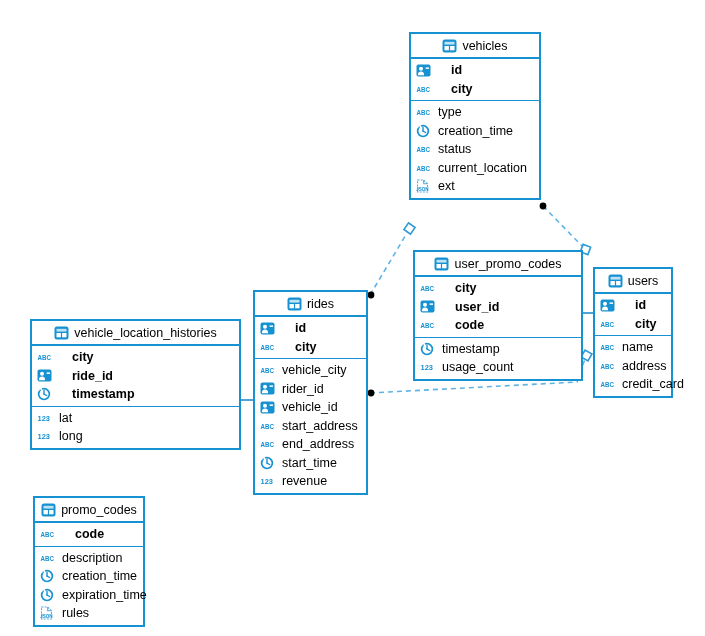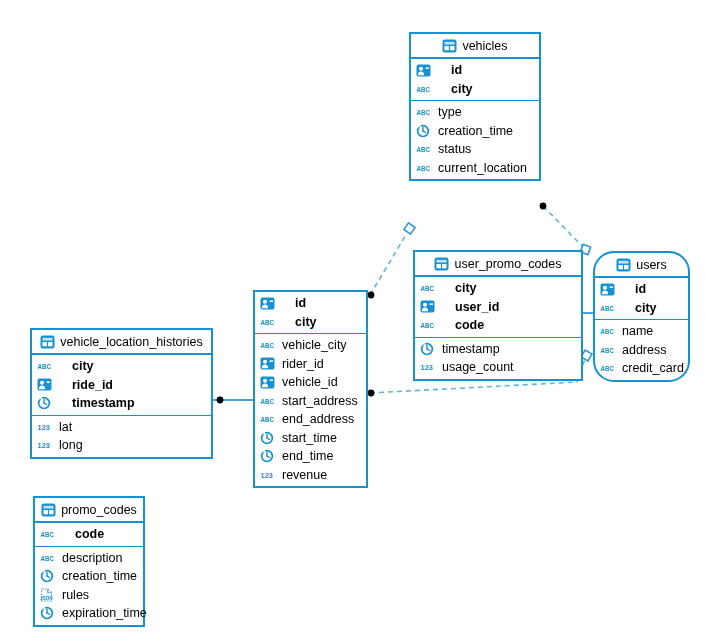--- a/index.html
+++ b/index.html
@@ -115,374 +115,383 @@
           <span class="lbl">status</span>
         </div>
         <div class="row">
           <span class="icon">
             <svg width="16" height="10" viewBox="0 0 16 10">
               <text x="0.5" y="8.2" font-size="7.6" font-weight="bold" fill="#1691d2" font-family="Liberation Sans, sans-serif" textLength="13.5" lengthAdjust="spacingAndGlyphs">ABC</text>
             </svg>
           </span>
           <span class="lbl">current_location</span>
         </div>
-      </div>
-    </div>
-  <div class="erd-table" style="left:413px;top:250px;width:170px;">
-      <div class="hdr">
-        <span class="icon" style="width:15px;min-width:15px">
-          <svg width="15" height="14" viewBox="0 0 15 14">
-            <rect x="0.5" y="0.5" width="14" height="13" rx="2.5" fill="#1691d2"></rect>
-            <rect x="2.5" y="2.8" width="10" height="2.8" fill="#bfe3f5"></rect>
-            <rect x="2.5" y="7" width="4.4" height="4.3" fill="#fff"></rect>
-            <rect x="8.1" y="7" width="4.4" height="4.3" fill="#fff"></rect>
-          </svg>
-        </span>
-        <span>user_promo_codes</span>
-      </div>
-      <div class="sec">
-        <div class="row key">
-          <span class="icon">
-            <svg width="16" height="10" viewBox="0 0 16 10">
-              <text x="0.5" y="8.2" font-size="7.6" font-weight="bold" fill="#1691d2" font-family="Liberation Sans, sans-serif" textLength="13.5" lengthAdjust="spacingAndGlyphs">ABC</text>
-            </svg>
-          </span>
-          <span class="lbl">city</span>
-        </div>
-        <div class="row key">
-          <span class="icon">
-            <svg width="15" height="13" viewBox="0 0 15 13">
-              <rect x="0.5" y="0.5" width="14" height="12" rx="2" fill="#1691d2"></rect>
-              <circle cx="5" cy="4.8" r="2" fill="#fff"></circle>
-              <path d="M1.9 11.2 C1.9 8.7 3.2 7.6 5 7.6 C6.8 7.6 8.1 8.7 8.1 11.2 Z" fill="#fff"></path>
-              <rect x="9.6" y="3.4" width="3.4" height="1.5" fill="#fff"></rect>
-            </svg>
-          </span>
-          <span class="lbl">user_id</span>
-        </div>
-        <div class="row key">
-          <span class="icon">
-            <svg width="16" height="10" viewBox="0 0 16 10">
-              <text x="0.5" y="8.2" font-size="7.6" font-weight="bold" fill="#1691d2" font-family="Liberation Sans, sans-serif" textLength="13.5" lengthAdjust="spacingAndGlyphs">ABC</text>
-            </svg>
-          </span>
-          <span class="lbl">code</span>
-        </div>
-      </div>
-      <div class="sec">
-        <div class="row">
-          <span class="icon">
-            <svg width="14" height="14" viewBox="0 0 14 14">
-              <circle cx="7" cy="7.1" r="5.4" fill="#fff" stroke="#1691d2" stroke-width="1.7"></circle>
-              <path d="M7 7.1 L0.4 2.6 L4 -0.6 Z" fill="#fff"></path>
-              <line x1="2.6" y1="2.7" x2="3.6" y2="3.7" stroke="#1691d2" stroke-width="1.3"></line>
-              <line x1="7" y1="7.1" x2="7" y2="3.4" stroke="#1691d2" stroke-width="1.4" stroke-linecap="round"></line>
-              <line x1="7" y1="7.1" x2="9.7" y2="8.5" stroke="#1691d2" stroke-width="1.4" stroke-linecap="round"></line>
-            </svg>
-          </span>
-          <span class="lbl">timestamp</span>
-        </div>
-        <div class="row">
-          <span class="icon">
-            <svg width="16" height="10" viewBox="0 0 16 10">
-              <text x="0.5" y="8.2" font-size="8" font-weight="bold" fill="#1691d2" font-family="Liberation Sans, sans-serif" textLength="12.5" lengthAdjust="spacingAndGlyphs">123</text>
-            </svg>
-          </span>
-          <span class="lbl">usage_count</span>
-        </div>
-      </div>
-    </div>
-  <div class="erd-table" style="left:593px;top:251px;width:97px;border-radius:21px;">
-      <div class="hdr">
-        <span class="icon" style="width:15px;min-width:15px">
-          <svg width="15" height="14" viewBox="0 0 15 14">
-            <rect x="0.5" y="0.5" width="14" height="13" rx="2.5" fill="#1691d2"></rect>
-            <rect x="2.5" y="2.8" width="10" height="2.8" fill="#bfe3f5"></rect>
-            <rect x="2.5" y="7" width="4.4" height="4.3" fill="#fff"></rect>
-            <rect x="8.1" y="7" width="4.4" height="4.3" fill="#fff"></rect>
-          </svg>
-        </span>
-        <span>users</span>
-      </div>
-      <div class="sec">
-        <div class="row key">
-          <span class="icon">
-            <svg width="15" height="13" viewBox="0 0 15 13">
-              <rect x="0.5" y="0.5" width="14" height="12" rx="2" fill="#1691d2"></rect>
-              <circle cx="5" cy="4.8" r="2" fill="#fff"></circle>
-              <path d="M1.9 11.2 C1.9 8.7 3.2 7.6 5 7.6 C6.8 7.6 8.1 8.7 8.1 11.2 Z" fill="#fff"></path>
-              <rect x="9.6" y="3.4" width="3.4" height="1.5" fill="#fff"></rect>
-            </svg>
-          </span>
-          <span class="lbl">id</span>
-        </div>
-        <div class="row key">
-          <span class="icon">
-            <svg width="16" height="10" viewBox="0 0 16 10">
-              <text x="0.5" y="8.2" font-size="7.6" font-weight="bold" fill="#1691d2" font-family="Liberation Sans, sans-serif" textLength="13.5" lengthAdjust="spacingAndGlyphs">ABC</text>
-            </svg>
-          </span>
-          <span class="lbl">city</span>
-        </div>
-      </div>
-      <div class="sec">
-        <div class="row">
-          <span class="icon">
-            <svg width="16" height="10" viewBox="0 0 16 10">
-              <text x="0.5" y="8.2" font-size="7.6" font-weight="bold" fill="#1691d2" font-family="Liberation Sans, sans-serif" textLength="13.5" lengthAdjust="spacingAndGlyphs">ABC</text>
-            </svg>
-          </span>
-          <span class="lbl">name</span>
-        </div>
-        <div class="row">
-          <span class="icon">
-            <svg width="16" height="10" viewBox="0 0 16 10">
-              <text x="0.5" y="8.2" font-size="7.6" font-weight="bold" fill="#1691d2" font-family="Liberation Sans, sans-serif" textLength="13.5" lengthAdjust="spacingAndGlyphs">ABC</text>
-            </svg>
-          </span>
-          <span class="lbl">address</span>
-        </div>
-        <div class="row">
-          <span class="icon">
-            <svg width="16" height="10" viewBox="0 0 16 10">
-              <text x="0.5" y="8.2" font-size="7.6" font-weight="bold" fill="#1691d2" font-family="Liberation Sans, sans-serif" textLength="13.5" lengthAdjust="spacingAndGlyphs">ABC</text>
-            </svg>
-          </span>
-          <span class="lbl">credit_card</span>
-        </div>
-      </div>
-    </div>
-  <div class="erd-table" style="left:253px;top:290px;width:115px;">
-      <div class="sec">
-        <div class="row key">
-          <span class="icon">
-            <svg width="15" height="13" viewBox="0 0 15 13">
-              <rect x="0.5" y="0.5" width="14" height="12" rx="2" fill="#1691d2"></rect>
-              <circle cx="5" cy="4.8" r="2" fill="#fff"></circle>
-              <path d="M1.9 11.2 C1.9 8.7 3.2 7.6 5 7.6 C6.8 7.6 8.1 8.7 8.1 11.2 Z" fill="#fff"></path>
-              <rect x="9.6" y="3.4" width="3.4" height="1.5" fill="#fff"></rect>
-            </svg>
-          </span>
-          <span class="lbl">id</span>
-        </div>
-        <div class="row key">
-          <span class="icon">
-            <svg width="16" height="10" viewBox="0 0 16 10">
-              <text x="0.5" y="8.2" font-size="7.6" font-weight="bold" fill="#1691d2" font-family="Liberation Sans, sans-serif" textLength="13.5" lengthAdjust="spacingAndGlyphs">ABC</text>
-            </svg>
-          </span>
-          <span class="lbl">city</span>
-        </div>
-      </div>
-      <div class="sec">
-        <div class="row">
-          <span class="icon">
-            <svg width="16" height="10" viewBox="0 0 16 10">
-              <text x="0.5" y="8.2" font-size="7.6" font-weight="bold" fill="#1691d2" font-family="Liberation Sans, sans-serif" textLength="13.5" lengthAdjust="spacingAndGlyphs">ABC</text>
-            </svg>
-          </span>
-          <span class="lbl">vehicle_city</span>
-        </div>
-        <div class="row">
-          <span class="icon">
-            <svg width="15" height="13" viewBox="0 0 15 13">
-              <rect x="0.5" y="0.5" width="14" height="12" rx="2" fill="#1691d2"></rect>
-              <circle cx="5" cy="4.8" r="2" fill="#fff"></circle>
-              <path d="M1.9 11.2 C1.9 8.7 3.2 7.6 5 7.6 C6.8 7.6 8.1 8.7 8.1 11.2 Z" fill="#fff"></path>
-              <rect x="9.6" y="3.4" width="3.4" height="1.5" fill="#fff"></rect>
-            </svg>
-          </span>
-          <span class="lbl">rider_id</span>
-        </div>
-        <div class="row">
-          <span class="icon">
-            <svg width="15" height="13" viewBox="0 0 15 13">
-              <rect x="0.5" y="0.5" width="14" height="12" rx="2" fill="#1691d2"></rect>
-              <circle cx="5" cy="4.8" r="2" fill="#fff"></circle>
-              <path d="M1.9 11.2 C1.9 8.7 3.2 7.6 5 7.6 C6.8 7.6 8.1 8.7 8.1 11.2 Z" fill="#fff"></path>
-              <rect x="9.6" y="3.4" width="3.4" height="1.5" fill="#fff"></rect>
-            </svg>
-          </span>
-          <span class="lbl">vehicle_id</span>
-        </div>
-        <div class="row">
-          <span class="icon">
-            <svg width="16" height="10" viewBox="0 0 16 10">
-              <text x="0.5" y="8.2" font-size="7.6" font-weight="bold" fill="#1691d2" font-family="Liberation Sans, sans-serif" textLength="13.5" lengthAdjust="spacingAndGlyphs">ABC</text>
-            </svg>
-          </span>
-          <span class="lbl">start_address</span>
-        </div>
-        <div class="row">
-          <span class="icon">
-            <svg width="16" height="10" viewBox="0 0 16 10">
-              <text x="0.5" y="8.2" font-size="7.6" font-weight="bold" fill="#1691d2" font-family="Liberation Sans, sans-serif" textLength="13.5" lengthAdjust="spacingAndGlyphs">ABC</text>
-            </svg>
-          </span>
-          <span class="lbl">end_address</span>
-        </div>
-        <div class="row">
-          <span class="icon">
-            <svg width="14" height="14" viewBox="0 0 14 14">
-              <circle cx="7" cy="7.1" r="5.4" fill="#fff" stroke="#1691d2" stroke-width="1.7"></circle>
-              <path d="M7 7.1 L0.4 2.6 L4 -0.6 Z" fill="#fff"></path>
-              <line x1="2.6" y1="2.7" x2="3.6" y2="3.7" stroke="#1691d2" stroke-width="1.3"></line>
-              <line x1="7" y1="7.1" x2="7" y2="3.4" stroke="#1691d2" stroke-width="1.4" stroke-linecap="round"></line>
-              <line x1="7" y1="7.1" x2="9.7" y2="8.5" stroke="#1691d2" stroke-width="1.4" stroke-linecap="round"></line>
-            </svg>
-          </span>
-          <span class="lbl">start_time</span>
-        </div>
-        <div class="row">
-          <span class="icon">
-            <svg width="14" height="14" viewBox="0 0 14 14">
-              <circle cx="7" cy="7.1" r="5.4" fill="#fff" stroke="#1691d2" stroke-width="1.7"></circle>
-              <path d="M7 7.1 L0.4 2.6 L4 -0.6 Z" fill="#fff"></path>
-              <line x1="2.6" y1="2.7" x2="3.6" y2="3.7" stroke="#1691d2" stroke-width="1.3"></line>
-              <line x1="7" y1="7.1" x2="7" y2="3.4" stroke="#1691d2" stroke-width="1.4" stroke-linecap="round"></line>
-              <line x1="7" y1="7.1" x2="9.7" y2="8.5" stroke="#1691d2" stroke-width="1.4" stroke-linecap="round"></line>
-            </svg>
-          </span>
-          <span class="lbl">end_time</span>
-        </div>
-        <div class="row">
-          <span class="icon">
-            <svg width="16" height="10" viewBox="0 0 16 10">
-              <text x="0.5" y="8.2" font-size="8" font-weight="bold" fill="#1691d2" font-family="Liberation Sans, sans-serif" textLength="12.5" lengthAdjust="spacingAndGlyphs">123</text>
-            </svg>
-          </span>
-          <span class="lbl">revenue</span>
-        </div>
-      </div>
-    </div>
-  <div class="erd-table" style="left:30px;top:328px;width:183px;">
-      <div class="hdr">
-        <span class="icon" style="width:15px;min-width:15px">
-          <svg width="15" height="14" viewBox="0 0 15 14">
-            <rect x="0.5" y="0.5" width="14" height="13" rx="2.5" fill="#1691d2"></rect>
-            <rect x="2.5" y="2.8" width="10" height="2.8" fill="#bfe3f5"></rect>
-            <rect x="2.5" y="7" width="4.4" height="4.3" fill="#fff"></rect>
-            <rect x="8.1" y="7" width="4.4" height="4.3" fill="#fff"></rect>
-          </svg>
-        </span>
-        <span>vehicle_location_histories</span>
-      </div>
-      <div class="sec">
-        <div class="row key">
-          <span class="icon">
-            <svg width="16" height="10" viewBox="0 0 16 10">
-              <text x="0.5" y="8.2" font-size="7.6" font-weight="bold" fill="#1691d2" font-family="Liberation Sans, sans-serif" textLength="13.5" lengthAdjust="spacingAndGlyphs">ABC</text>
-            </svg>
-          </span>
-          <span class="lbl">city</span>
-        </div>
-        <div class="row key">
-          <span class="icon">
-            <svg width="15" height="13" viewBox="0 0 15 13">
-              <rect x="0.5" y="0.5" width="14" height="12" rx="2" fill="#1691d2"></rect>
-              <circle cx="5" cy="4.8" r="2" fill="#fff"></circle>
-              <path d="M1.9 11.2 C1.9 8.7 3.2 7.6 5 7.6 C6.8 7.6 8.1 8.7 8.1 11.2 Z" fill="#fff"></path>
-              <rect x="9.6" y="3.4" width="3.4" height="1.5" fill="#fff"></rect>
-            </svg>
-          </span>
-          <span class="lbl">ride_id</span>
-        </div>
-        <div class="row key">
-          <span class="icon">
-            <svg width="14" height="14" viewBox="0 0 14 14">
-              <circle cx="7" cy="7.1" r="5.4" fill="#fff" stroke="#1691d2" stroke-width="1.7"></circle>
-              <path d="M7 7.1 L0.4 2.6 L4 -0.6 Z" fill="#fff"></path>
-              <line x1="2.6" y1="2.7" x2="3.6" y2="3.7" stroke="#1691d2" stroke-width="1.3"></line>
-              <line x1="7" y1="7.1" x2="7" y2="3.4" stroke="#1691d2" stroke-width="1.4" stroke-linecap="round"></line>
-              <line x1="7" y1="7.1" x2="9.7" y2="8.5" stroke="#1691d2" stroke-width="1.4" stroke-linecap="round"></line>
-            </svg>
-          </span>
-          <span class="lbl">timestamp</span>
-        </div>
-      </div>
-      <div class="sec">
-        <div class="row">
-          <span class="icon">
-            <svg width="16" height="10" viewBox="0 0 16 10">
-              <text x="0.5" y="8.2" font-size="8" font-weight="bold" fill="#1691d2" font-family="Liberation Sans, sans-serif" textLength="12.5" lengthAdjust="spacingAndGlyphs">123</text>
-            </svg>
-          </span>
-          <span class="lbl">lat</span>
-        </div>
-        <div class="row">
-          <span class="icon">
-            <svg width="16" height="10" viewBox="0 0 16 10">
-              <text x="0.5" y="8.2" font-size="8" font-weight="bold" fill="#1691d2" font-family="Liberation Sans, sans-serif" textLength="12.5" lengthAdjust="spacingAndGlyphs">123</text>
-            </svg>
-          </span>
-          <span class="lbl">long</span>
-        </div>
-      </div>
-    </div>
-  <div class="erd-table" style="left:33px;top:496px;width:112px;">
-      <div class="hdr">
-        <span class="icon" style="width:15px;min-width:15px">
-          <svg width="15" height="14" viewBox="0 0 15 14">
-            <rect x="0.5" y="0.5" width="14" height="13" rx="2.5" fill="#1691d2"></rect>
-            <rect x="2.5" y="2.8" width="10" height="2.8" fill="#bfe3f5"></rect>
-            <rect x="2.5" y="7" width="4.4" height="4.3" fill="#fff"></rect>
-            <rect x="8.1" y="7" width="4.4" height="4.3" fill="#fff"></rect>
-          </svg>
-        </span>
-        <span>promo_codes</span>
-      </div>
-      <div class="sec">
-        <div class="row key">
-          <span class="icon">
-            <svg width="16" height="10" viewBox="0 0 16 10">
-              <text x="0.5" y="8.2" font-size="7.6" font-weight="bold" fill="#1691d2" font-family="Liberation Sans, sans-serif" textLength="13.5" lengthAdjust="spacingAndGlyphs">ABC</text>
-            </svg>
-          </span>
-          <span class="lbl">code</span>
-        </div>
-      </div>
-      <div class="sec">
-        <div class="row">
-          <span class="icon">
-            <svg width="16" height="10" viewBox="0 0 16 10">
-              <text x="0.5" y="8.2" font-size="7.6" font-weight="bold" fill="#1691d2" font-family="Liberation Sans, sans-serif" textLength="13.5" lengthAdjust="spacingAndGlyphs">ABC</text>
-            </svg>
-          </span>
-          <span class="lbl">description</span>
-        </div>
-        <div class="row">
-          <span class="icon">
-            <svg width="14" height="14" viewBox="0 0 14 14">
-              <circle cx="7" cy="7.1" r="5.4" fill="#fff" stroke="#1691d2" stroke-width="1.7"></circle>
-              <path d="M7 7.1 L0.4 2.6 L4 -0.6 Z" fill="#fff"></path>
-              <line x1="2.6" y1="2.7" x2="3.6" y2="3.7" stroke="#1691d2" stroke-width="1.3"></line>
-              <line x1="7" y1="7.1" x2="7" y2="3.4" stroke="#1691d2" stroke-width="1.4" stroke-linecap="round"></line>
-              <line x1="7" y1="7.1" x2="9.7" y2="8.5" stroke="#1691d2" stroke-width="1.4" stroke-linecap="round"></line>
-            </svg>
-          </span>
-          <span class="lbl">creation_time</span>
-        </div>
         <div class="row">
           <span class="icon">
             <svg width="13" height="14" viewBox="0 0 13 14">
               <path d="M1.5 1 h6.2 l3.8 3.8 V13 H1.5 Z" fill="#fff" stroke="#5aa9d8" stroke-width="1.1" stroke-dasharray="2 1.2"></path>
               <path d="M7.7 1 v3.8 h3.8" fill="none" stroke="#5aa9d8" stroke-width="1.1"></path>
               <text x="6.4" y="11.8" font-size="4.6" font-weight="bold" fill="#1691d2" text-anchor="middle" font-family="Liberation Sans, sans-serif">JSON</text>
             </svg>
           </span>
+          <span class="lbl">ext</span>
+        </div>
+      </div>
+    </div>
+  <div class="erd-table" style="left:413px;top:250px;width:170px;">
+      <div class="hdr">
+        <span class="icon" style="width:15px;min-width:15px">
+          <svg width="15" height="14" viewBox="0 0 15 14">
+            <rect x="0.5" y="0.5" width="14" height="13" rx="2.5" fill="#1691d2"></rect>
+            <rect x="2.5" y="2.8" width="10" height="2.8" fill="#bfe3f5"></rect>
+            <rect x="2.5" y="7" width="4.4" height="4.3" fill="#fff"></rect>
+            <rect x="8.1" y="7" width="4.4" height="4.3" fill="#fff"></rect>
+          </svg>
+        </span>
+        <span>user_promo_codes</span>
+      </div>
+      <div class="sec">
+        <div class="row key">
+          <span class="icon">
+            <svg width="16" height="10" viewBox="0 0 16 10">
+              <text x="0.5" y="8.2" font-size="7.6" font-weight="bold" fill="#1691d2" font-family="Liberation Sans, sans-serif" textLength="13.5" lengthAdjust="spacingAndGlyphs">ABC</text>
+            </svg>
+          </span>
+          <span class="lbl">city</span>
+        </div>
+        <div class="row key">
+          <span class="icon">
+            <svg width="15" height="13" viewBox="0 0 15 13">
+              <rect x="0.5" y="0.5" width="14" height="12" rx="2" fill="#1691d2"></rect>
+              <circle cx="5" cy="4.8" r="2" fill="#fff"></circle>
+              <path d="M1.9 11.2 C1.9 8.7 3.2 7.6 5 7.6 C6.8 7.6 8.1 8.7 8.1 11.2 Z" fill="#fff"></path>
+              <rect x="9.6" y="3.4" width="3.4" height="1.5" fill="#fff"></rect>
+            </svg>
+          </span>
+          <span class="lbl">user_id</span>
+        </div>
+        <div class="row key">
+          <span class="icon">
+            <svg width="16" height="10" viewBox="0 0 16 10">
+              <text x="0.5" y="8.2" font-size="7.6" font-weight="bold" fill="#1691d2" font-family="Liberation Sans, sans-serif" textLength="13.5" lengthAdjust="spacingAndGlyphs">ABC</text>
+            </svg>
+          </span>
+          <span class="lbl">code</span>
+        </div>
+      </div>
+      <div class="sec">
+        <div class="row">
+          <span class="icon">
+            <svg width="14" height="14" viewBox="0 0 14 14">
+              <circle cx="7" cy="7.1" r="5.4" fill="#fff" stroke="#1691d2" stroke-width="1.7"></circle>
+              <path d="M7 7.1 L0.4 2.6 L4 -0.6 Z" fill="#fff"></path>
+              <line x1="2.6" y1="2.7" x2="3.6" y2="3.7" stroke="#1691d2" stroke-width="1.3"></line>
+              <line x1="7" y1="7.1" x2="7" y2="3.4" stroke="#1691d2" stroke-width="1.4" stroke-linecap="round"></line>
+              <line x1="7" y1="7.1" x2="9.7" y2="8.5" stroke="#1691d2" stroke-width="1.4" stroke-linecap="round"></line>
+            </svg>
+          </span>
+          <span class="lbl">timestamp</span>
+        </div>
+        <div class="row">
+          <span class="icon">
+            <svg width="16" height="10" viewBox="0 0 16 10">
+              <text x="0.5" y="8.2" font-size="8" font-weight="bold" fill="#1691d2" font-family="Liberation Sans, sans-serif" textLength="12.5" lengthAdjust="spacingAndGlyphs">123</text>
+            </svg>
+          </span>
+          <span class="lbl">usage_count</span>
+        </div>
+      </div>
+    </div>
+  <div class="erd-table" style="left:593px;top:267px;width:80px;">
+      <div class="hdr">
+        <span class="icon" style="width:15px;min-width:15px">
+          <svg width="15" height="14" viewBox="0 0 15 14">
+            <rect x="0.5" y="0.5" width="14" height="13" rx="2.5" fill="#1691d2"></rect>
+            <rect x="2.5" y="2.8" width="10" height="2.8" fill="#bfe3f5"></rect>
+            <rect x="2.5" y="7" width="4.4" height="4.3" fill="#fff"></rect>
+            <rect x="8.1" y="7" width="4.4" height="4.3" fill="#fff"></rect>
+          </svg>
+        </span>
+        <span>users</span>
+      </div>
+      <div class="sec">
+        <div class="row key">
+          <span class="icon">
+            <svg width="15" height="13" viewBox="0 0 15 13">
+              <rect x="0.5" y="0.5" width="14" height="12" rx="2" fill="#1691d2"></rect>
+              <circle cx="5" cy="4.8" r="2" fill="#fff"></circle>
+              <path d="M1.9 11.2 C1.9 8.7 3.2 7.6 5 7.6 C6.8 7.6 8.1 8.7 8.1 11.2 Z" fill="#fff"></path>
+              <rect x="9.6" y="3.4" width="3.4" height="1.5" fill="#fff"></rect>
+            </svg>
+          </span>
+          <span class="lbl">id</span>
+        </div>
+        <div class="row key">
+          <span class="icon">
+            <svg width="16" height="10" viewBox="0 0 16 10">
+              <text x="0.5" y="8.2" font-size="7.6" font-weight="bold" fill="#1691d2" font-family="Liberation Sans, sans-serif" textLength="13.5" lengthAdjust="spacingAndGlyphs">ABC</text>
+            </svg>
+          </span>
+          <span class="lbl">city</span>
+        </div>
+      </div>
+      <div class="sec">
+        <div class="row">
+          <span class="icon">
+            <svg width="16" height="10" viewBox="0 0 16 10">
+              <text x="0.5" y="8.2" font-size="7.6" font-weight="bold" fill="#1691d2" font-family="Liberation Sans, sans-serif" textLength="13.5" lengthAdjust="spacingAndGlyphs">ABC</text>
+            </svg>
+          </span>
+          <span class="lbl">name</span>
+        </div>
+        <div class="row">
+          <span class="icon">
+            <svg width="16" height="10" viewBox="0 0 16 10">
+              <text x="0.5" y="8.2" font-size="7.6" font-weight="bold" fill="#1691d2" font-family="Liberation Sans, sans-serif" textLength="13.5" lengthAdjust="spacingAndGlyphs">ABC</text>
+            </svg>
+          </span>
+          <span class="lbl">address</span>
+        </div>
+        <div class="row">
+          <span class="icon">
+            <svg width="16" height="10" viewBox="0 0 16 10">
+              <text x="0.5" y="8.2" font-size="7.6" font-weight="bold" fill="#1691d2" font-family="Liberation Sans, sans-serif" textLength="13.5" lengthAdjust="spacingAndGlyphs">ABC</text>
+            </svg>
+          </span>
+          <span class="lbl">credit_card</span>
+        </div>
+      </div>
+    </div>
+  <div class="erd-table" style="left:253px;top:290px;width:115px;">
+      <div class="hdr">
+        <span class="icon" style="width:15px;min-width:15px">
+          <svg width="15" height="14" viewBox="0 0 15 14">
+            <rect x="0.5" y="0.5" width="14" height="13" rx="2.5" fill="#1691d2"></rect>
+            <rect x="2.5" y="2.8" width="10" height="2.8" fill="#bfe3f5"></rect>
+            <rect x="2.5" y="7" width="4.4" height="4.3" fill="#fff"></rect>
+            <rect x="8.1" y="7" width="4.4" height="4.3" fill="#fff"></rect>
+          </svg>
+        </span>
+        <span>rides</span>
+      </div>
+      <div class="sec">
+        <div class="row key">
+          <span class="icon">
+            <svg width="15" height="13" viewBox="0 0 15 13">
+              <rect x="0.5" y="0.5" width="14" height="12" rx="2" fill="#1691d2"></rect>
+              <circle cx="5" cy="4.8" r="2" fill="#fff"></circle>
+              <path d="M1.9 11.2 C1.9 8.7 3.2 7.6 5 7.6 C6.8 7.6 8.1 8.7 8.1 11.2 Z" fill="#fff"></path>
+              <rect x="9.6" y="3.4" width="3.4" height="1.5" fill="#fff"></rect>
+            </svg>
+          </span>
+          <span class="lbl">id</span>
+        </div>
+        <div class="row key">
+          <span class="icon">
+            <svg width="16" height="10" viewBox="0 0 16 10">
+              <text x="0.5" y="8.2" font-size="7.6" font-weight="bold" fill="#1691d2" font-family="Liberation Sans, sans-serif" textLength="13.5" lengthAdjust="spacingAndGlyphs">ABC</text>
+            </svg>
+          </span>
+          <span class="lbl">city</span>
+        </div>
+      </div>
+      <div class="sec">
+        <div class="row">
+          <span class="icon">
+            <svg width="16" height="10" viewBox="0 0 16 10">
+              <text x="0.5" y="8.2" font-size="7.6" font-weight="bold" fill="#1691d2" font-family="Liberation Sans, sans-serif" textLength="13.5" lengthAdjust="spacingAndGlyphs">ABC</text>
+            </svg>
+          </span>
+          <span class="lbl">vehicle_city</span>
+        </div>
+        <div class="row">
+          <span class="icon">
+            <svg width="15" height="13" viewBox="0 0 15 13">
+              <rect x="0.5" y="0.5" width="14" height="12" rx="2" fill="#1691d2"></rect>
+              <circle cx="5" cy="4.8" r="2" fill="#fff"></circle>
+              <path d="M1.9 11.2 C1.9 8.7 3.2 7.6 5 7.6 C6.8 7.6 8.1 8.7 8.1 11.2 Z" fill="#fff"></path>
+              <rect x="9.6" y="3.4" width="3.4" height="1.5" fill="#fff"></rect>
+            </svg>
+          </span>
+          <span class="lbl">rider_id</span>
+        </div>
+        <div class="row">
+          <span class="icon">
+            <svg width="15" height="13" viewBox="0 0 15 13">
+              <rect x="0.5" y="0.5" width="14" height="12" rx="2" fill="#1691d2"></rect>
+              <circle cx="5" cy="4.8" r="2" fill="#fff"></circle>
+              <path d="M1.9 11.2 C1.9 8.7 3.2 7.6 5 7.6 C6.8 7.6 8.1 8.7 8.1 11.2 Z" fill="#fff"></path>
+              <rect x="9.6" y="3.4" width="3.4" height="1.5" fill="#fff"></rect>
+            </svg>
+          </span>
+          <span class="lbl">vehicle_id</span>
+        </div>
+        <div class="row">
+          <span class="icon">
+            <svg width="16" height="10" viewBox="0 0 16 10">
+              <text x="0.5" y="8.2" font-size="7.6" font-weight="bold" fill="#1691d2" font-family="Liberation Sans, sans-serif" textLength="13.5" lengthAdjust="spacingAndGlyphs">ABC</text>
+            </svg>
+          </span>
+          <span class="lbl">start_address</span>
+        </div>
+        <div class="row">
+          <span class="icon">
+            <svg width="16" height="10" viewBox="0 0 16 10">
+              <text x="0.5" y="8.2" font-size="7.6" font-weight="bold" fill="#1691d2" font-family="Liberation Sans, sans-serif" textLength="13.5" lengthAdjust="spacingAndGlyphs">ABC</text>
+            </svg>
+          </span>
+          <span class="lbl">end_address</span>
+        </div>
+        <div class="row">
+          <span class="icon">
+            <svg width="14" height="14" viewBox="0 0 14 14">
+              <circle cx="7" cy="7.1" r="5.4" fill="#fff" stroke="#1691d2" stroke-width="1.7"></circle>
+              <path d="M7 7.1 L0.4 2.6 L4 -0.6 Z" fill="#fff"></path>
+              <line x1="2.6" y1="2.7" x2="3.6" y2="3.7" stroke="#1691d2" stroke-width="1.3"></line>
+              <line x1="7" y1="7.1" x2="7" y2="3.4" stroke="#1691d2" stroke-width="1.4" stroke-linecap="round"></line>
+              <line x1="7" y1="7.1" x2="9.7" y2="8.5" stroke="#1691d2" stroke-width="1.4" stroke-linecap="round"></line>
+            </svg>
+          </span>
+          <span class="lbl">start_time</span>
+        </div>
+        <div class="row">
+          <span class="icon">
+            <svg width="16" height="10" viewBox="0 0 16 10">
+              <text x="0.5" y="8.2" font-size="8" font-weight="bold" fill="#1691d2" font-family="Liberation Sans, sans-serif" textLength="12.5" lengthAdjust="spacingAndGlyphs">123</text>
+            </svg>
+          </span>
+          <span class="lbl">revenue</span>
+        </div>
+      </div>
+    </div>
+  <div class="erd-table" style="left:30px;top:319px;width:211px;">
+      <div class="hdr">
+        <span class="icon" style="width:15px;min-width:15px">
+          <svg width="15" height="14" viewBox="0 0 15 14">
+            <rect x="0.5" y="0.5" width="14" height="13" rx="2.5" fill="#1691d2"></rect>
+            <rect x="2.5" y="2.8" width="10" height="2.8" fill="#bfe3f5"></rect>
+            <rect x="2.5" y="7" width="4.4" height="4.3" fill="#fff"></rect>
+            <rect x="8.1" y="7" width="4.4" height="4.3" fill="#fff"></rect>
+          </svg>
+        </span>
+        <span>vehicle_location_histories</span>
+      </div>
+      <div class="sec">
+        <div class="row key">
+          <span class="icon">
+            <svg width="16" height="10" viewBox="0 0 16 10">
+              <text x="0.5" y="8.2" font-size="7.6" font-weight="bold" fill="#1691d2" font-family="Liberation Sans, sans-serif" textLength="13.5" lengthAdjust="spacingAndGlyphs">ABC</text>
+            </svg>
+          </span>
+          <span class="lbl">city</span>
+        </div>
+        <div class="row key">
+          <span class="icon">
+            <svg width="15" height="13" viewBox="0 0 15 13">
+              <rect x="0.5" y="0.5" width="14" height="12" rx="2" fill="#1691d2"></rect>
+              <circle cx="5" cy="4.8" r="2" fill="#fff"></circle>
+              <path d="M1.9 11.2 C1.9 8.7 3.2 7.6 5 7.6 C6.8 7.6 8.1 8.7 8.1 11.2 Z" fill="#fff"></path>
+              <rect x="9.6" y="3.4" width="3.4" height="1.5" fill="#fff"></rect>
+            </svg>
+          </span>
+          <span class="lbl">ride_id</span>
+        </div>
+        <div class="row key">
+          <span class="icon">
+            <svg width="14" height="14" viewBox="0 0 14 14">
+              <circle cx="7" cy="7.1" r="5.4" fill="#fff" stroke="#1691d2" stroke-width="1.7"></circle>
+              <path d="M7 7.1 L0.4 2.6 L4 -0.6 Z" fill="#fff"></path>
+              <line x1="2.6" y1="2.7" x2="3.6" y2="3.7" stroke="#1691d2" stroke-width="1.3"></line>
+              <line x1="7" y1="7.1" x2="7" y2="3.4" stroke="#1691d2" stroke-width="1.4" stroke-linecap="round"></line>
+              <line x1="7" y1="7.1" x2="9.7" y2="8.5" stroke="#1691d2" stroke-width="1.4" stroke-linecap="round"></line>
+            </svg>
+          </span>
+          <span class="lbl">timestamp</span>
+        </div>
+      </div>
+      <div class="sec">
+        <div class="row">
+          <span class="icon">
+            <svg width="16" height="10" viewBox="0 0 16 10">
+              <text x="0.5" y="8.2" font-size="8" font-weight="bold" fill="#1691d2" font-family="Liberation Sans, sans-serif" textLength="12.5" lengthAdjust="spacingAndGlyphs">123</text>
+            </svg>
+          </span>
+          <span class="lbl">lat</span>
+        </div>
+        <div class="row">
+          <span class="icon">
+            <svg width="16" height="10" viewBox="0 0 16 10">
+              <text x="0.5" y="8.2" font-size="8" font-weight="bold" fill="#1691d2" font-family="Liberation Sans, sans-serif" textLength="12.5" lengthAdjust="spacingAndGlyphs">123</text>
+            </svg>
+          </span>
+          <span class="lbl">long</span>
+        </div>
+      </div>
+    </div>
+  <div class="erd-table" style="left:33px;top:496px;width:112px;">
+      <div class="hdr">
+        <span class="icon" style="width:15px;min-width:15px">
+          <svg width="15" height="14" viewBox="0 0 15 14">
+            <rect x="0.5" y="0.5" width="14" height="13" rx="2.5" fill="#1691d2"></rect>
+            <rect x="2.5" y="2.8" width="10" height="2.8" fill="#bfe3f5"></rect>
+            <rect x="2.5" y="7" width="4.4" height="4.3" fill="#fff"></rect>
+            <rect x="8.1" y="7" width="4.4" height="4.3" fill="#fff"></rect>
+          </svg>
+        </span>
+        <span>promo_codes</span>
+      </div>
+      <div class="sec">
+        <div class="row key">
+          <span class="icon">
+            <svg width="16" height="10" viewBox="0 0 16 10">
+              <text x="0.5" y="8.2" font-size="7.6" font-weight="bold" fill="#1691d2" font-family="Liberation Sans, sans-serif" textLength="13.5" lengthAdjust="spacingAndGlyphs">ABC</text>
+            </svg>
+          </span>
+          <span class="lbl">code</span>
+        </div>
+      </div>
+      <div class="sec">
+        <div class="row">
+          <span class="icon">
+            <svg width="16" height="10" viewBox="0 0 16 10">
+              <text x="0.5" y="8.2" font-size="7.6" font-weight="bold" fill="#1691d2" font-family="Liberation Sans, sans-serif" textLength="13.5" lengthAdjust="spacingAndGlyphs">ABC</text>
+            </svg>
+          </span>
+          <span class="lbl">description</span>
+        </div>
+        <div class="row">
+          <span class="icon">
+            <svg width="14" height="14" viewBox="0 0 14 14">
+              <circle cx="7" cy="7.1" r="5.4" fill="#fff" stroke="#1691d2" stroke-width="1.7"></circle>
+              <path d="M7 7.1 L0.4 2.6 L4 -0.6 Z" fill="#fff"></path>
+              <line x1="2.6" y1="2.7" x2="3.6" y2="3.7" stroke="#1691d2" stroke-width="1.3"></line>
+              <line x1="7" y1="7.1" x2="7" y2="3.4" stroke="#1691d2" stroke-width="1.4" stroke-linecap="round"></line>
+              <line x1="7" y1="7.1" x2="9.7" y2="8.5" stroke="#1691d2" stroke-width="1.4" stroke-linecap="round"></line>
+            </svg>
+          </span>
+          <span class="lbl">creation_time</span>
+        </div>
+        <div class="row">
+          <span class="icon">
+            <svg width="14" height="14" viewBox="0 0 14 14">
+              <circle cx="7" cy="7.1" r="5.4" fill="#fff" stroke="#1691d2" stroke-width="1.7"></circle>
+              <path d="M7 7.1 L0.4 2.6 L4 -0.6 Z" fill="#fff"></path>
+              <line x1="2.6" y1="2.7" x2="3.6" y2="3.7" stroke="#1691d2" stroke-width="1.3"></line>
+              <line x1="7" y1="7.1" x2="7" y2="3.4" stroke="#1691d2" stroke-width="1.4" stroke-linecap="round"></line>
+              <line x1="7" y1="7.1" x2="9.7" y2="8.5" stroke="#1691d2" stroke-width="1.4" stroke-linecap="round"></line>
+            </svg>
+          </span>
+          <span class="lbl">expiration_time</span>
+        </div>
+        <div class="row">
+          <span class="icon">
+            <svg width="13" height="14" viewBox="0 0 13 14">
+              <path d="M1.5 1 h6.2 l3.8 3.8 V13 H1.5 Z" fill="#fff" stroke="#5aa9d8" stroke-width="1.1" stroke-dasharray="2 1.2"></path>
+              <path d="M7.7 1 v3.8 h3.8" fill="none" stroke="#5aa9d8" stroke-width="1.1"></path>
+              <text x="6.4" y="11.8" font-size="4.6" font-weight="bold" fill="#1691d2" text-anchor="middle" font-family="Liberation Sans, sans-serif">JSON</text>
+            </svg>
+          </span>
           <span class="lbl">rules</span>
-        </div>
-        <div class="row">
-          <span class="icon">
-            <svg width="14" height="14" viewBox="0 0 14 14">
-              <circle cx="7" cy="7.1" r="5.4" fill="#fff" stroke="#1691d2" stroke-width="1.7"></circle>
-              <path d="M7 7.1 L0.4 2.6 L4 -0.6 Z" fill="#fff"></path>
-              <line x1="2.6" y1="2.7" x2="3.6" y2="3.7" stroke="#1691d2" stroke-width="1.3"></line>
-              <line x1="7" y1="7.1" x2="7" y2="3.4" stroke="#1691d2" stroke-width="1.4" stroke-linecap="round"></line>
-              <line x1="7" y1="7.1" x2="9.7" y2="8.5" stroke="#1691d2" stroke-width="1.4" stroke-linecap="round"></line>
-            </svg>
-          </span>
-          <span class="lbl">expiration_time</span>
         </div>
       </div>
     </div>
 
 </div>
 
 </body></html>

